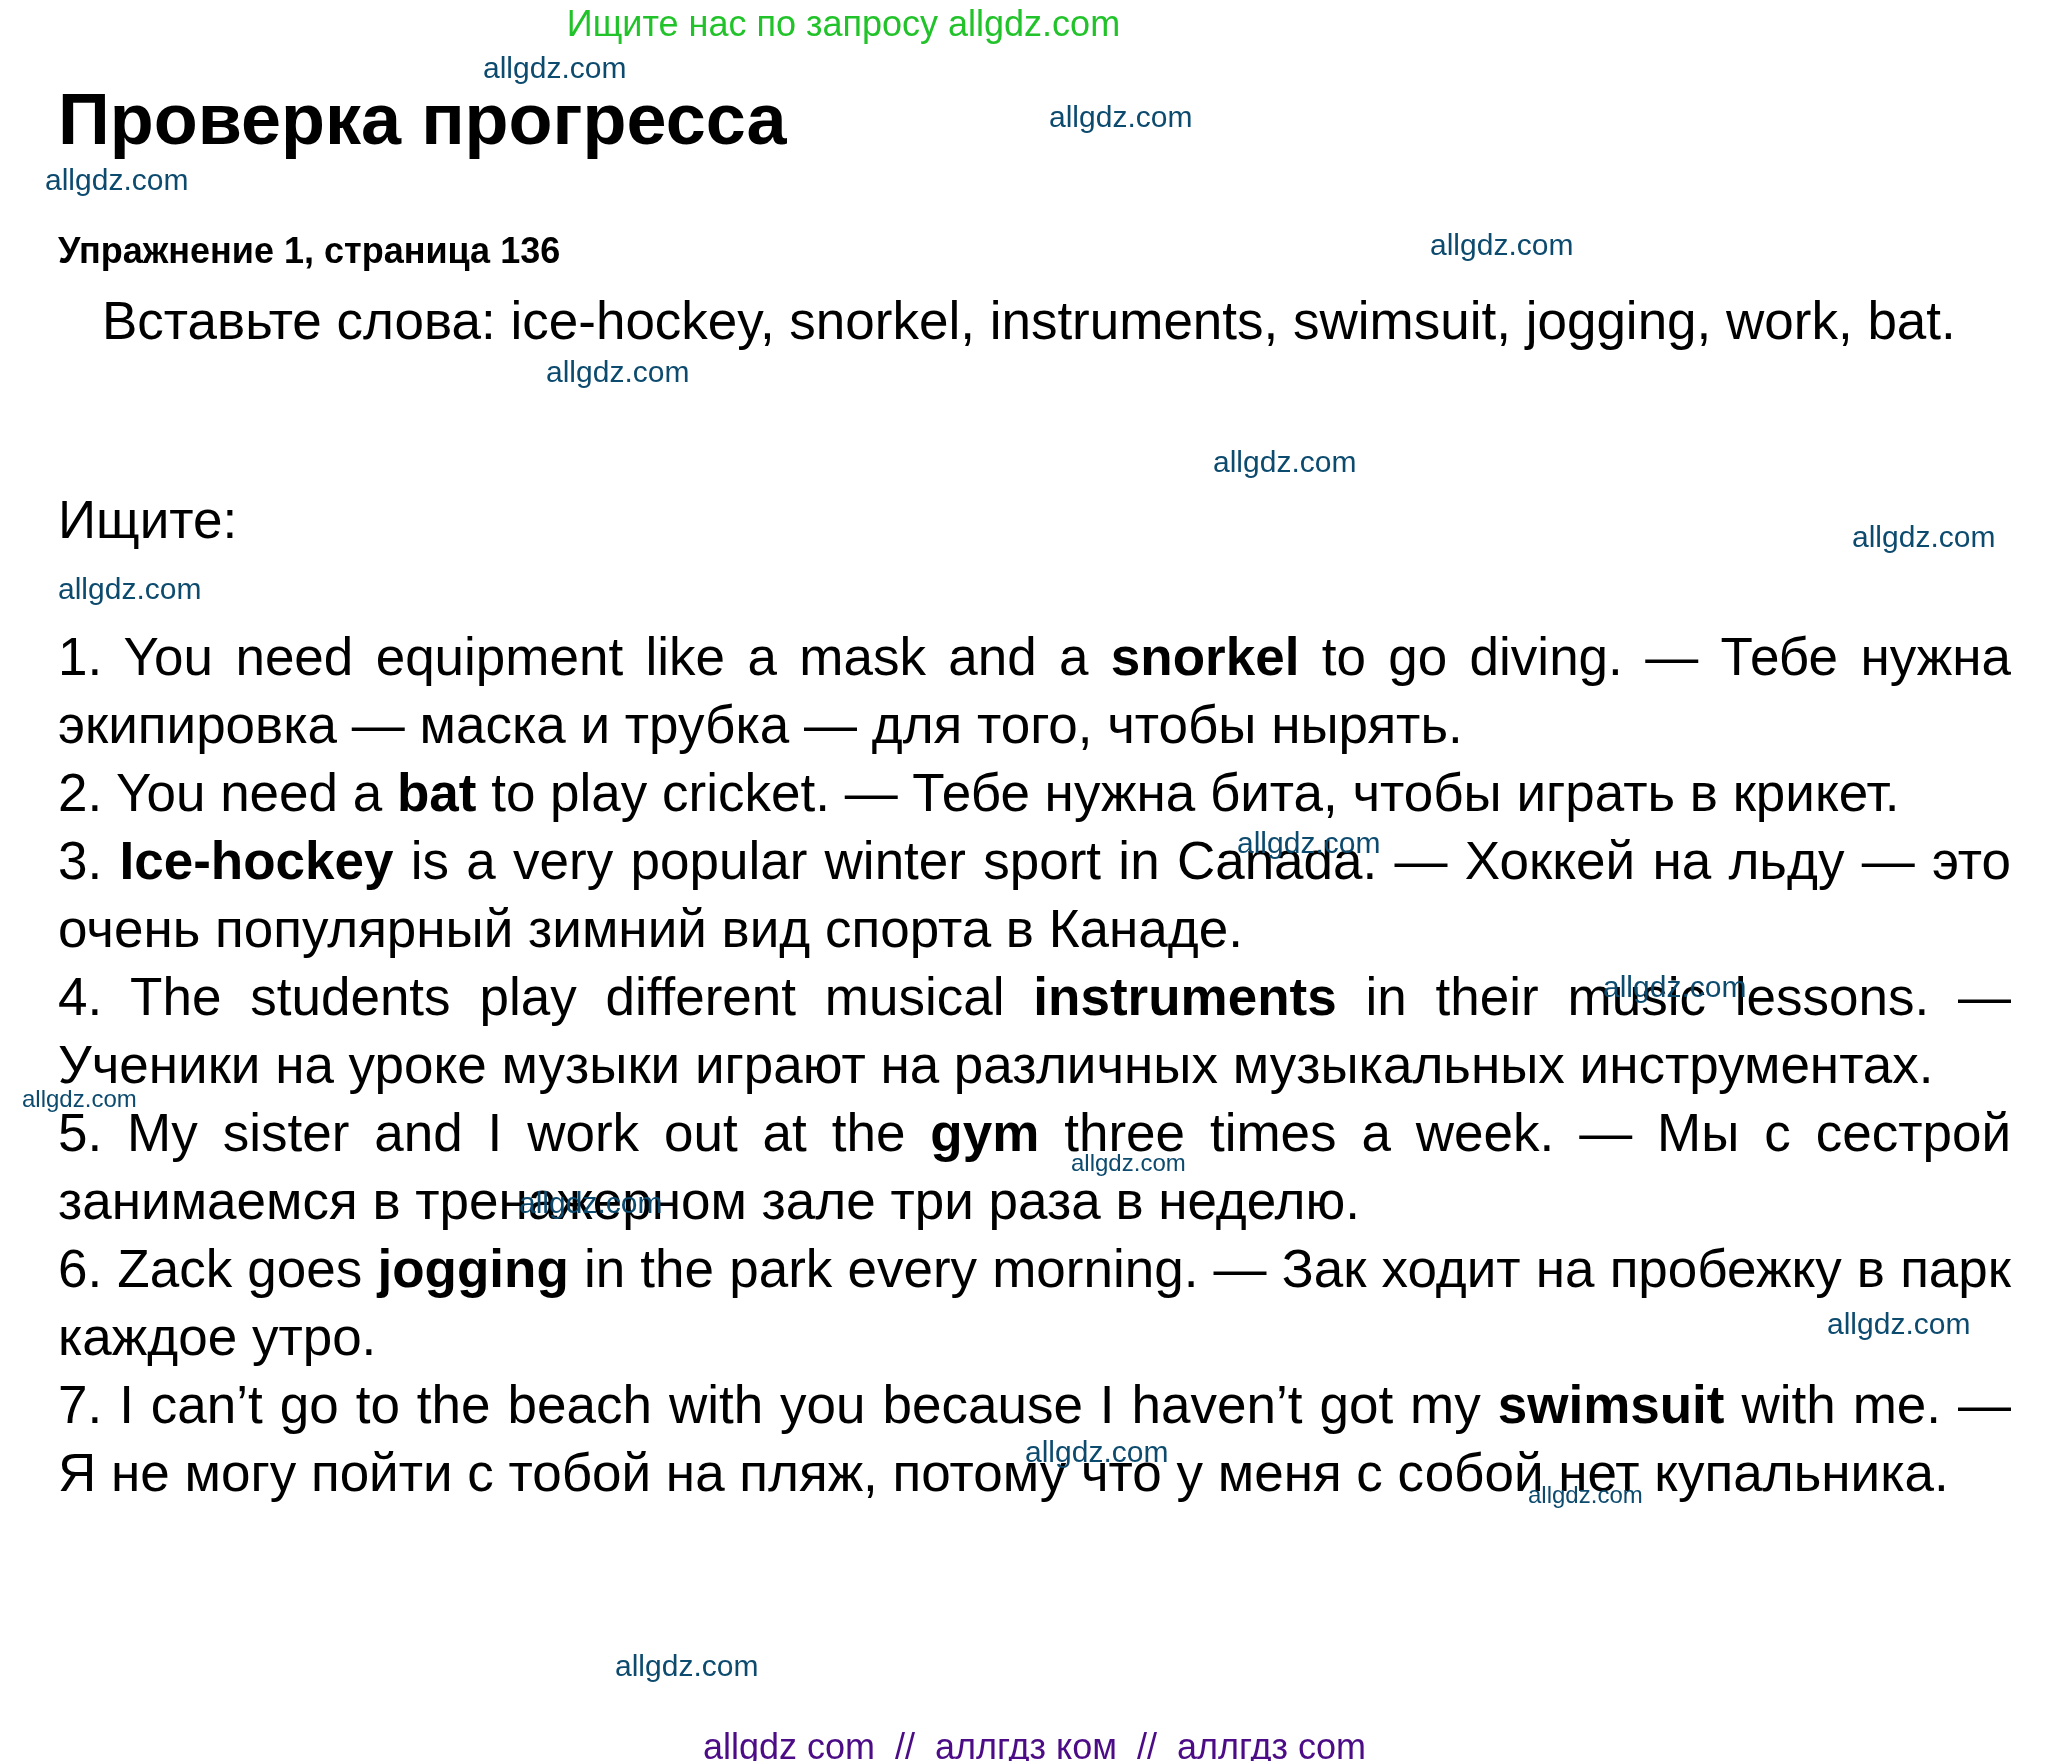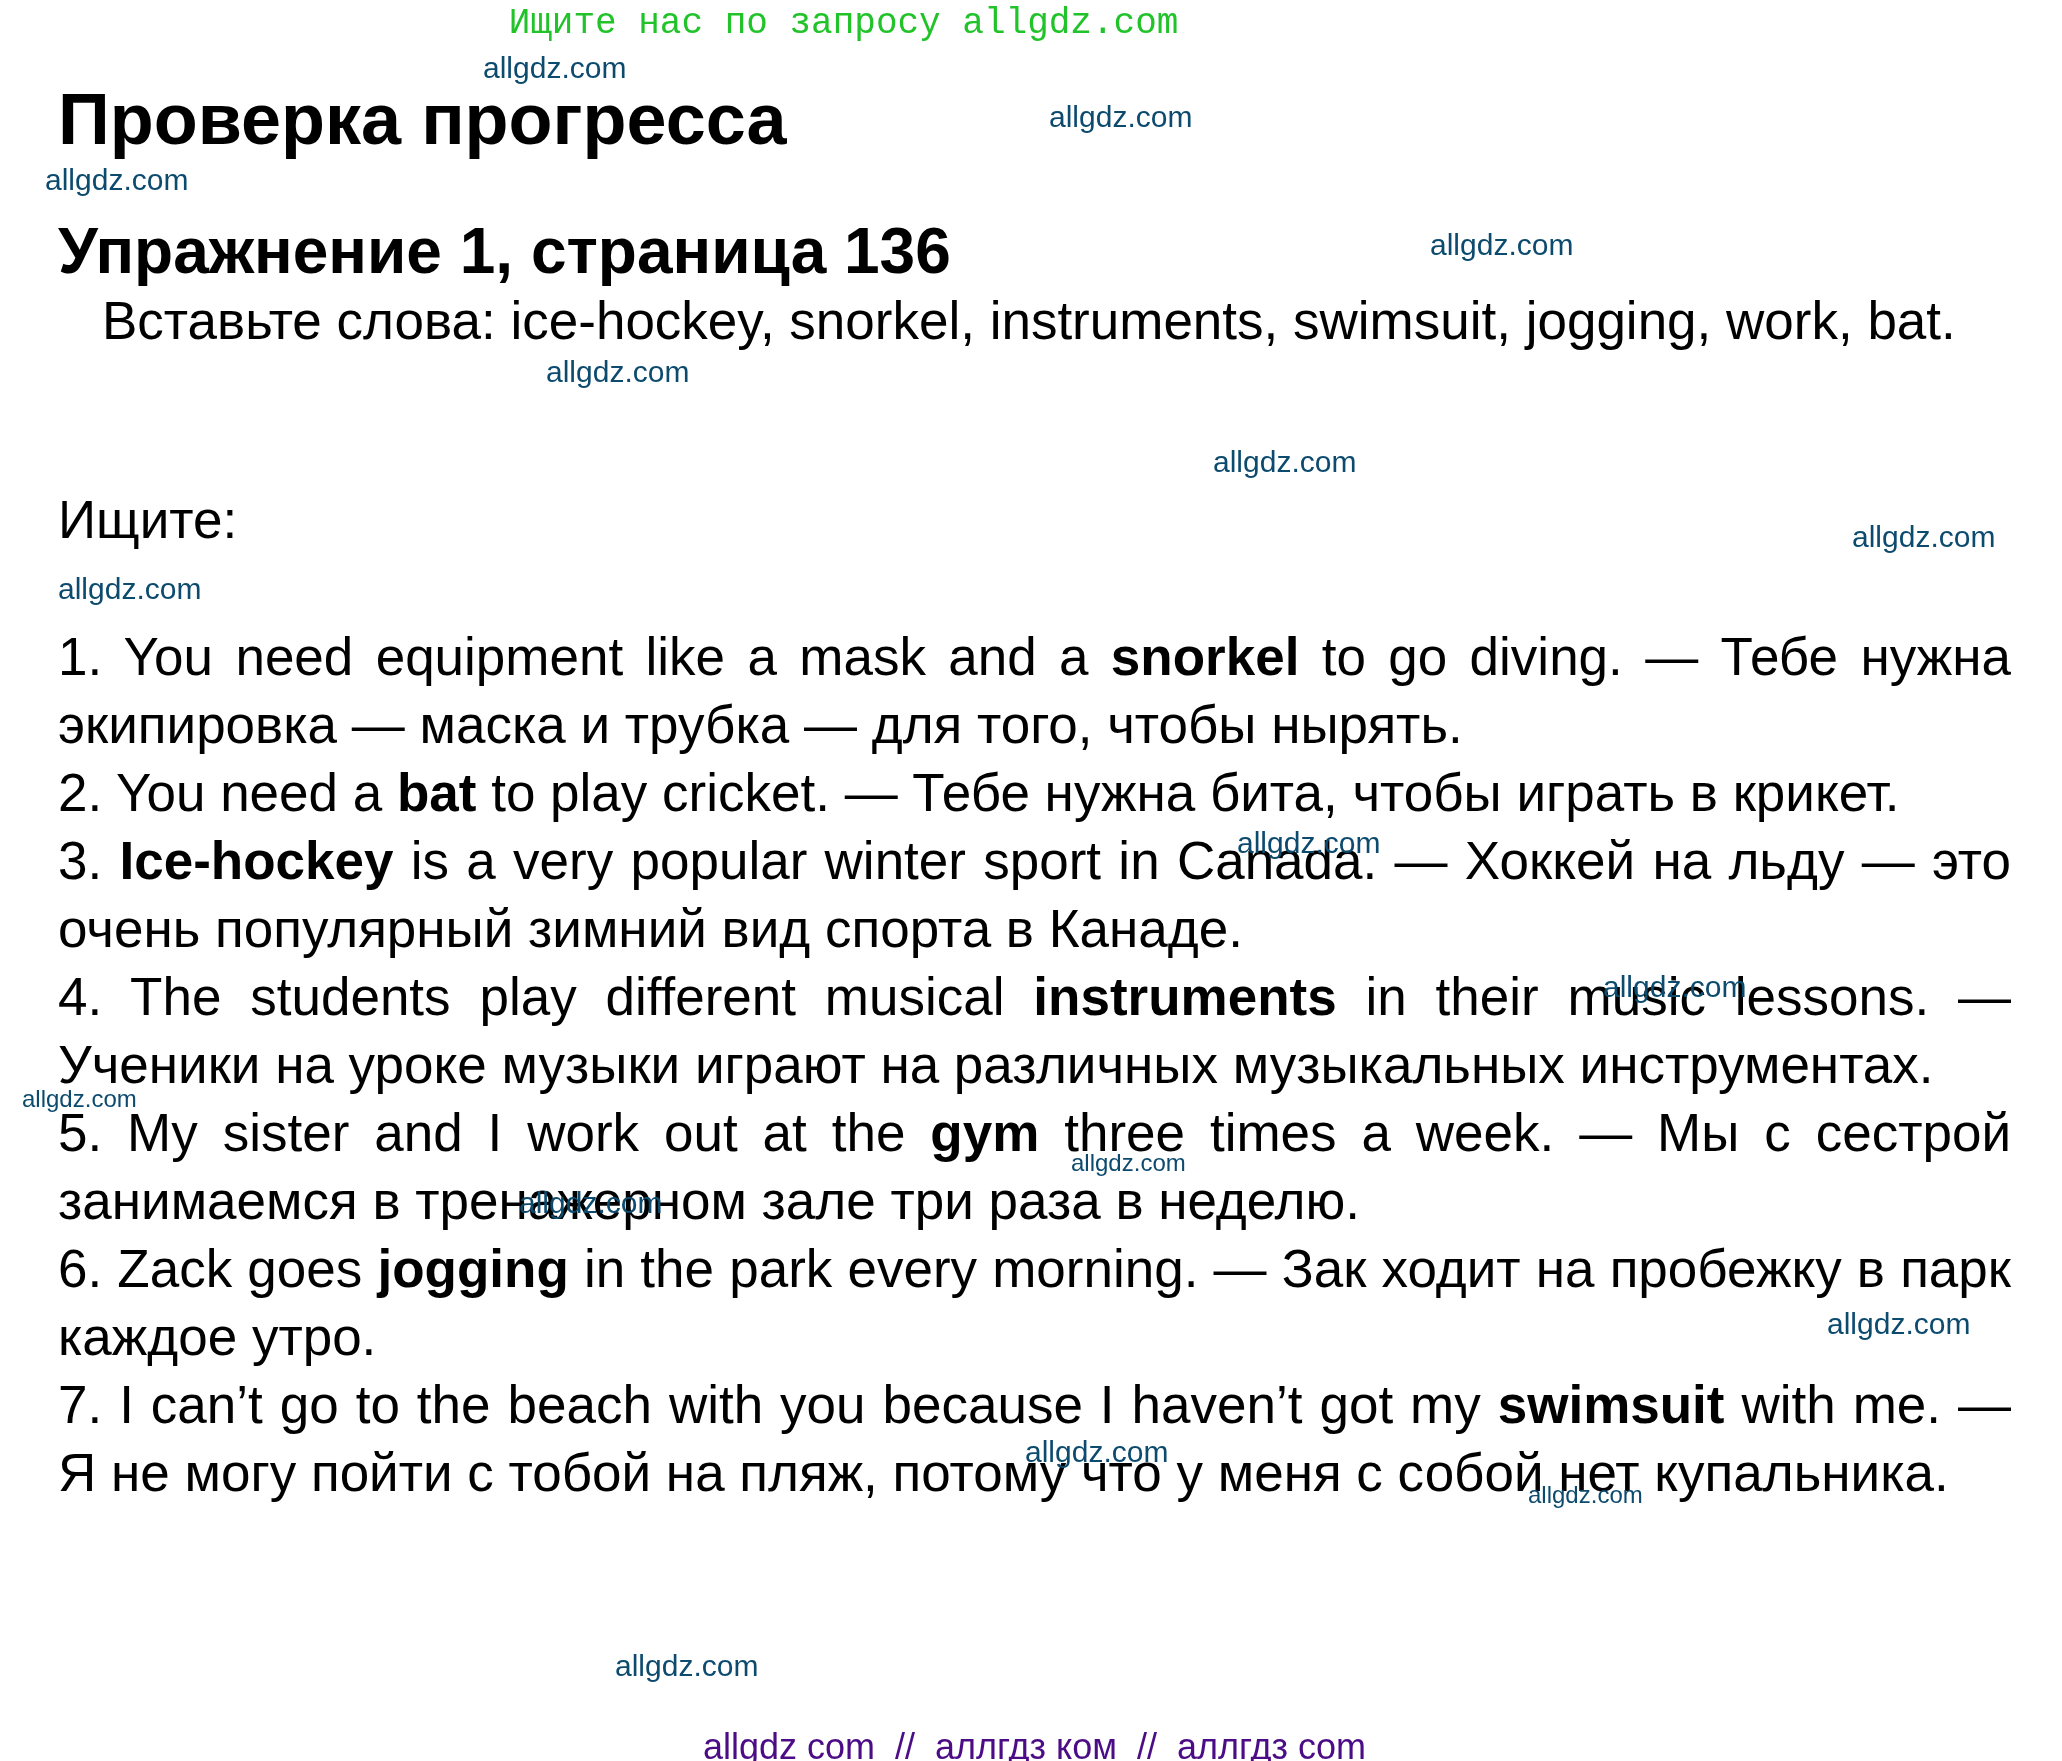--- a/index.html
+++ b/index.html
@@ -1,24 +1,24 @@
 <!DOCTYPE html>
 <html><head>
 <meta charset="utf-8">
 <style>
   html, body { margin: 0; padding: 0; background: #ffffff; }
   body { width: 2063px; height: 1761px; position: relative; overflow: hidden;
          font-family: "Liberation Sans", "DejaVu Sans", sans-serif; color: #000; }
   .abs { position: absolute; white-space: nowrap; }
   .top-banner { top: 2px; left: 0; width: 1681px; text-align: center; padding-left: 6px; box-sizing: border-box;
-                font-size: 36px; line-height: 44px; color: #22c32a; font-family: Liberation Mono, monospace; }
+                font-size: 36px; line-height: 44px; color: #22c32a; }
   .wm { font-size: 30px; line-height: 36px; color: #0c4a6e; }
   .wm.small { font-size: 24px; line-height: 28px; }
   .title { left: 58px; top: 86px; font-size: 72px; line-height: 66px; font-weight: bold; }
-  .ex-title { left: 58px; top: 219px; font-size: 64px; line-height: 64px; font-weight: bold; }
+  .ex-title { left: 58px; top: 219px; font-size: 36px; line-height: 64px; font-weight: bold; }
   .body-text { left: 58px; width: 1953px; font-size: 53px; line-height: 68px; text-align: justify;
                white-space: normal; }
   .prompt { top: 287px; margin-left: 44px; }
   .answer-label { left: 58px; top: 488px; font-size: 53px; line-height: 64px; }
   .answers { position: absolute; left: 58px; top: 623px; width: 1953px; font-size: 53px; line-height: 68px; }
   .answer { text-align: justify; text-align-last: left; margin: 0; }
   .answer b { font-weight: bold; }
   .footer { left: 0; top: 1725px; width: 2063px; text-align: center; font-size: 36px; line-height: 44px;
             color: #4b0c86; padding-left: 6px; box-sizing: border-box; }
 </style>

